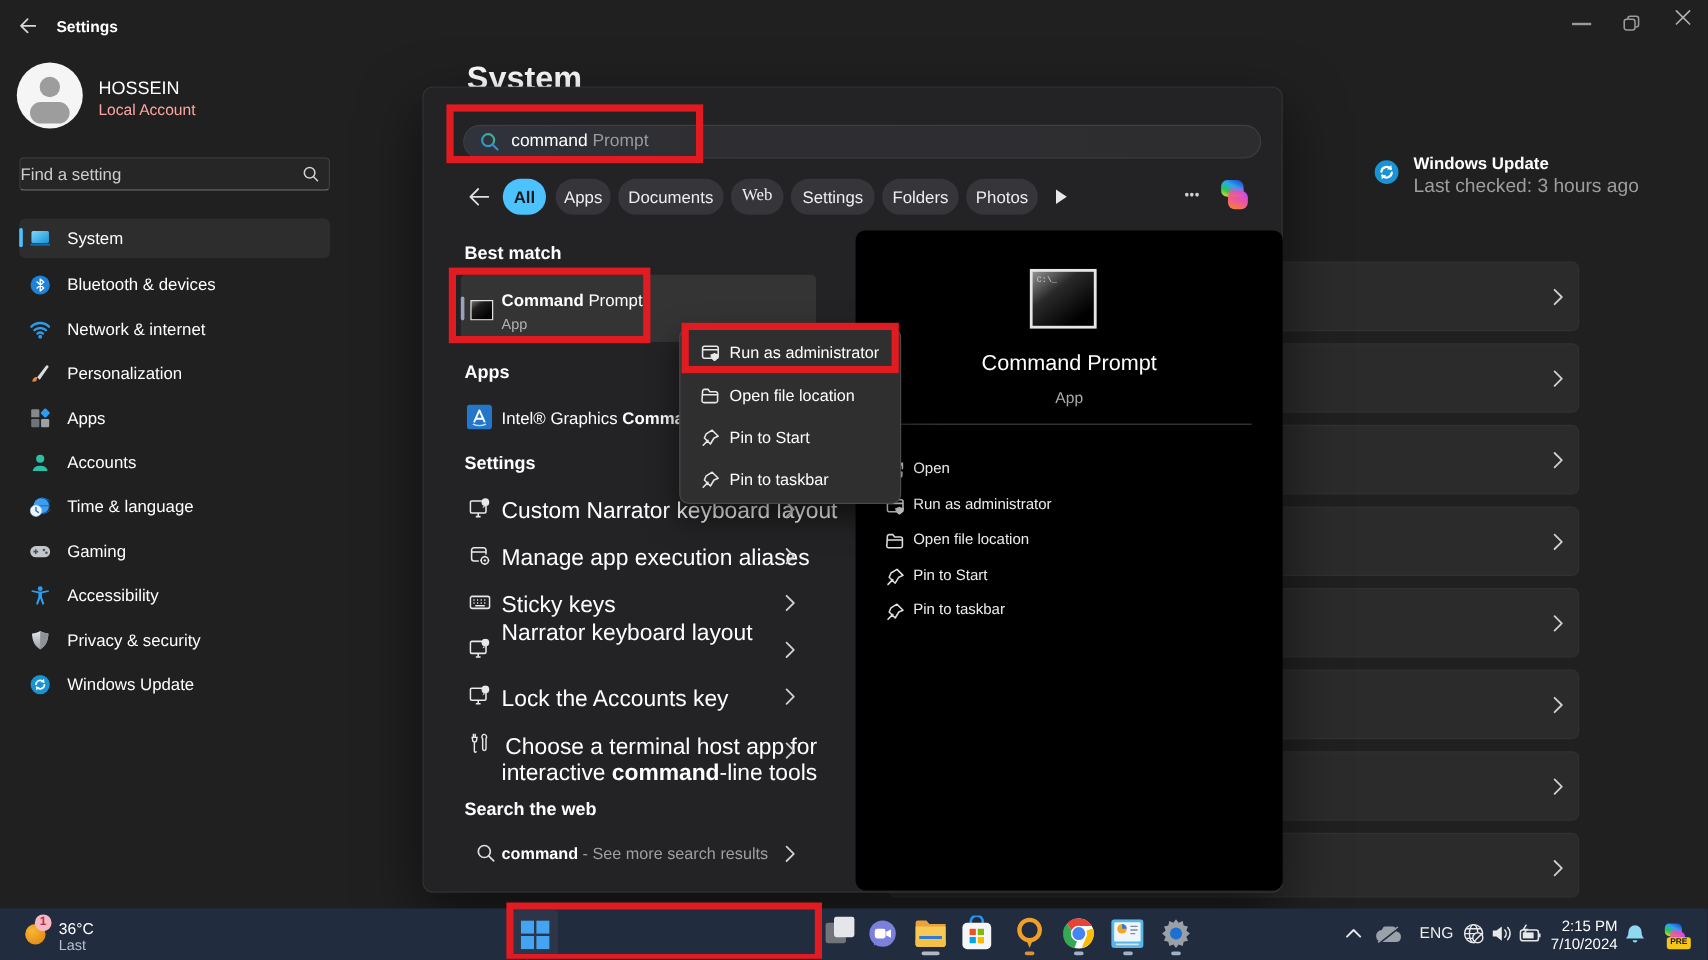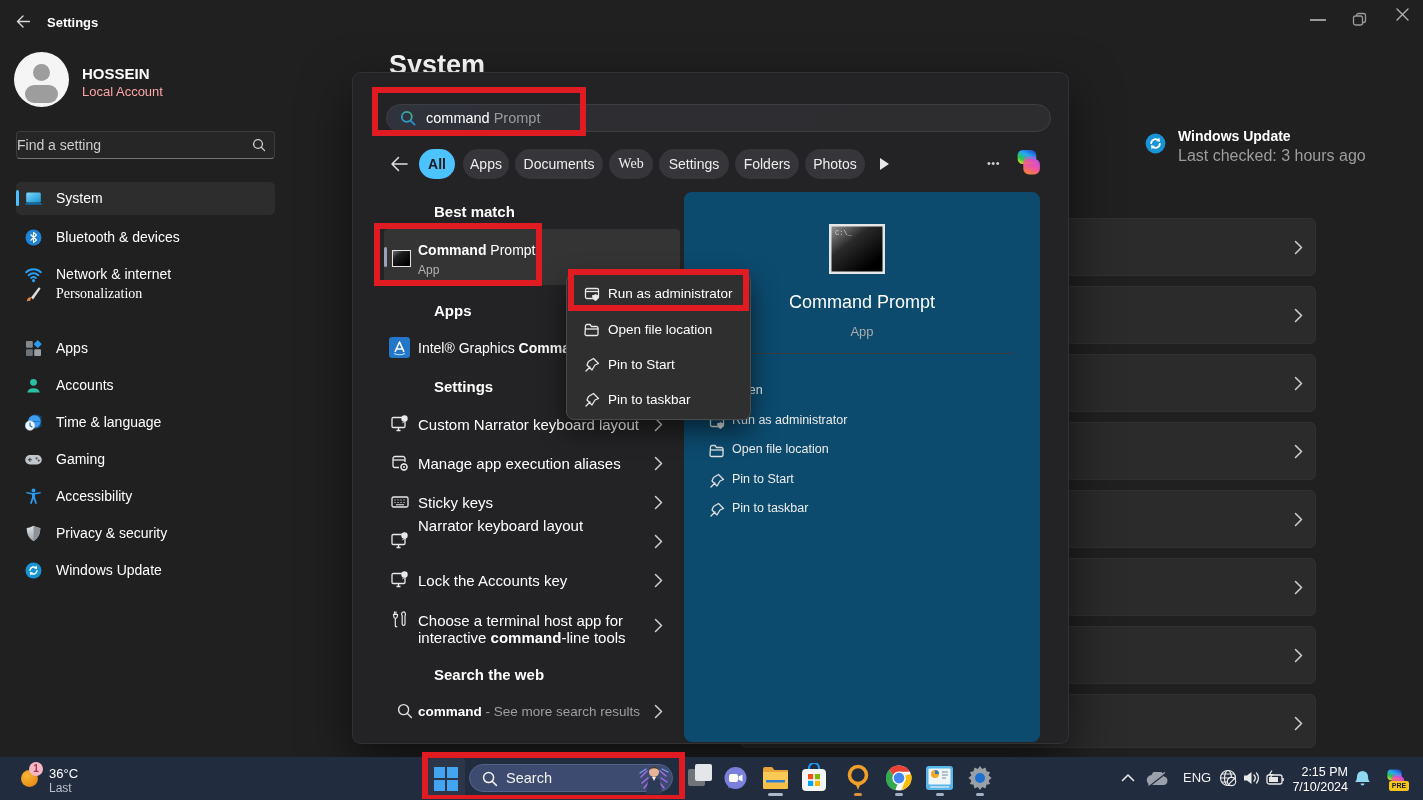--- a/index.html
+++ b/index.html
@@ -8,22 +8,22 @@
   .a { position:absolute; }
   .redbox { position:absolute; border:6px solid #e11b22; z-index:90; }
   .card { position:absolute; left:740px; width:576px; height:58px; background:#2b2b2b;
     border:1px solid #313131; border-radius:6px; }
   .chev { position:absolute; left:553px; top:21px; }
   .navrow { position:absolute; left:16px; width:259px; height:33px; border-radius:5px; }
   .navlab { position:absolute; left:40px; top:8px; font-size:14px; color:#fff; white-space:nowrap; }
   .navico { position:absolute; left:9px; top:8px; width:17px; height:17px; }
   .pill { position:absolute; top:76px; height:30px; border-radius:15px; background:#35353a;
     color:#eee; font-size:14px; text-align:center; line-height:30px; }
-  .ovhead { position:absolute; left:34px; font-size:15px; font-weight:bold; color:#fff;margin-left:47px; }
-  .srow-t { position:absolute; left:65px; font-size:15px; color:#fff; white-space:nowrap; }
+  .ovhead { position:absolute; left:34px; font-size:15px; font-weight:bold; color:#fff; }
+  .srow-t { position:absolute; left:65px; font-size:19px; color:#fff; white-space:nowrap;text-align:right; }
   .srow-i { position:absolute; left:38px; width:18px; height:18px; }
   .srow-c { position:absolute; left:301px; }
   .mitem { position:absolute; left:17px; font-size:13.5px; color:#fff; white-space:nowrap; }
   .ritem { position:absolute; left:48px; font-size:12.5px; color:#ededed; white-space:nowrap; }
 </style>
 </head>
 <body>
 
 <svg class="a" style="left:16px;top:15px;" width="14" height="13" viewBox="0 0 14 13">
   <path d="M7 1 L1.5 6.5 L7 12 M1.5 6.5 H13.5" stroke="#d8d8d8" stroke-width="1.4" fill="none" stroke-linecap="round" stroke-linejoin="round"></path>
@@ -35,21 +35,21 @@
   <path d="M4.5 4 V3.5 a2 2 0 0 1 2-2 h5 a2 2 0 0 1 2 2 v5 a2 2 0 0 1 -2 2 H11" fill="none" stroke="#9a9a9a" stroke-width="1.3"></path>
 </svg>
 <svg class="a" style="left:1395px;top:7px;" width="15" height="15" viewBox="0 0 15 15">
   <path d="M2 2 L13 13 M13 2 L2 13" stroke="#b0b0b0" stroke-width="1.4" stroke-linecap="round"></path>
 </svg>
 
 <div class="a" style="left:14px;top:52px;width:55px;height:55px;border-radius:50%;background:#f5f5f5;overflow:hidden;">
   <div class="a" style="left:19px;top:12px;width:17px;height:17px;border-radius:50%;background:#9d9d9d;"></div>
   <div class="a" style="left:11px;top:33px;width:33px;height:18px;border-radius:9px;background:#9d9d9d;"></div>
 </div>
-<div class="a" style="left:82px;top:65px;font-size:15px;font-weight:bold;">HOSSEIN</div>
+<div class="a" style="left:82px;top:65px;font-size:15px;font-weight:normal;">HOSSEIN</div>
 <div class="a" style="left:82px;top:84px;font-size:13px;color:#fca5a5;">Local Account</div>
 <div class="a" style="left:16px;top:131px;width:259px;height:28px;background:#262626;border:1px solid #3d3d3d;border-bottom-color:#757575;border-radius:4px;">
   <div class="a" style="left:0;top:5px;font-size:14px;color:#cdcdcd;">Find a setting</div>
   <svg class="a" style="left:235px;top:6px;" width="14" height="14" viewBox="0 0 14 14">
     <circle cx="6" cy="6" r="4.4" fill="none" stroke="#d0d0d0" stroke-width="1.3"></circle>
     <path d="M9.3 9.3 L12.6 12.6" stroke="#d0d0d0" stroke-width="1.3" stroke-linecap="round"></path>
   </svg>
 </div>
 
 <div class="navrow" style="top:182px;background:#2d2d2d;">
@@ -75,21 +75,21 @@
 </div>
 <div class="navrow" style="top:258px;">
   <svg class="navico" viewBox="0 0 17 17">
     <path d="M1.2 6.2 a10.4 10.4 0 0 1 14.6 0" stroke="#2b9df0" stroke-width="2" fill="none" stroke-linecap="round"></path>
     <path d="M3.7 9.2 a7 7 0 0 1 9.6 0" stroke="#2b9df0" stroke-width="2" fill="none" stroke-linecap="round"></path>
     <path d="M6.2 12 a3.6 3.6 0 0 1 4.6 0" stroke="#2b9df0" stroke-width="2" fill="none" stroke-linecap="round"></path>
     <circle cx="8.5" cy="14.6" r="1.6" fill="#2b9df0"></circle>
     </svg>
   <div class="navlab">Network &amp; internet</div>
 </div>
-<div class="navrow" style="top:278px;font-family:Liberation Serif, serif;">
+<div class="navrow" style="top:295px;">
   <svg class="navico" viewBox="0 0 17 17">
     <path d="M1.8 15.2 C2.2 12.2 4 10.8 6.2 11.4 L5.2 14.8 Z" fill="#e8883c"></path>
     <path d="M6 11.4 L13.2 1.9 C14.1 0.8 15.9 1.9 15.3 3 L8.1 13.4 Z" fill="#dcdcdc"></path>
     </svg>
   <div class="navlab">Personalization</div>
 </div>
 <div class="navrow" style="top:332px;">
   <svg class="navico" viewBox="0 0 17 17">
     <rect x="1" y="1" width="6.8" height="6.8" rx="1" fill="#84898e"></rect>
     <rect x="1" y="9.2" width="6.8" height="6.8" rx="1" fill="#6e7377"></rect>
@@ -353,21 +353,21 @@
   <div class="ovhead" style="top:593px;">Search the web</div>
   <svg class="a" style="left:44px;top:630px;" width="16" height="16" viewBox="0 0 16 16">
     <circle cx="6.6" cy="6.6" r="5" fill="none" stroke="#e0e0e0" stroke-width="1.4"></circle>
     <path d="M10.2 10.2 L14.4 14.4" stroke="#e0e0e0" stroke-width="1.4" stroke-linecap="round"></path>
   </svg>
   <div class="a" style="left:65px;top:631px;font-size:13.5px;"><b>command</b><span style="color:#9f9f9f;"> - See more search results</span></div>
   <svg class="a" style="left:301px;top:631px;" width="9" height="15" viewBox="0 0 9 15">
       <path d="M1.5 1.5 L7.5 7.5 L1.5 13.5" stroke="#d0d0d0" stroke-width="1.5" fill="none" stroke-linecap="round" stroke-linejoin="round"></path>
     </svg>
 
-  <div class="a" style="left:331px;top:119px;width:356px;height:550px;background:#0c4a6e;border-radius:8px;">
+  <div class="a" style="left:360px;top:119px;width:356px;height:550px;background:#000000;border-radius:8px;">
     <svg class="a" style="left:145px;top:32px;" width="56" height="50" viewBox="0 0 56 50">
       <defs>
           <linearGradient id="cmdb" x1="0" y1="0" x2="0.75" y2="0.85">
             <stop offset="0" stop-color="#9a9a9a"></stop>
             <stop offset="0.45" stop-color="#2a2a2a"></stop>
             <stop offset="1" stop-color="#000"></stop>
           </linearGradient>
         </defs>
       <rect x="1.25" y="1.25" width="53.5" height="47.5" fill="url(#cmdb)" stroke="#e6e6e6" stroke-width="2.5"></rect>
       <text x="6" y="11" font-size="7" fill="#cfcfcf" font-family="Liberation Mono, monospace">C:\_</text>
@@ -432,36 +432,20 @@
   <div class="a" style="left:49px;top:24px;font-size:12px;color:#b9c0cc;">Last</div>
 
   <div class="a" style="left:428px;top:1px;width:37px;height:41px;background:rgba(255,255,255,.05);border-radius:4px;"></div>
   <svg class="a" style="left:434px;top:10px;" width="24" height="24" viewBox="0 0 24 24">
     <rect x="0" y="0" width="11" height="11" fill="#43a5f1"></rect>
       <rect x="13" y="0" width="11" height="11" fill="#43a5f1"></rect>
     <rect x="0" y="13" width="11" height="11" fill="#43a5f1"></rect>
       <rect x="13" y="13" width="11" height="11" fill="#43a5f1"></rect>
   </svg>
 
-  <div class="a" style="left:469px;top:7px;width:204px;height:28px;border-radius:14px;background:#3d4b70;border:1px solid #53618c;">
-    <svg class="a" style="left:12px;top:6px;" width="16" height="16" viewBox="0 0 16 16">
-      <circle cx="6.6" cy="6.6" r="5" fill="none" stroke="#f0f0f0" stroke-width="1.5"></circle>
-      <path d="M10.2 10.2 L14.4 14.4" stroke="#f0f0f0" stroke-width="1.5" stroke-linecap="round"></path>
-    </svg>
-    <div class="a" style="left:36px;top:5px;font-size:14.5px;color:#f2f2f2;">Search</div>
-
-    <svg class="a" style="left:168px;top:-2px;" width="32" height="31" viewBox="0 0 32 31">
-      <path d="M3 14 L9 8 M4 20 L10 15 M28 13 L22 8 M29 19 L23 15 M6 25 L11 19 M26 25 L21 19" stroke="#a86df0" stroke-width="1.4" stroke-linecap="round"></path>
-      <path d="M2 10 L8 6 M30 9 L24 6" stroke="#7f9af5" stroke-width="1.2" stroke-linecap="round"></path>
-      <circle cx="16" cy="9" r="5" fill="#e5b49a"></circle>
-      <path d="M11 7 a5.5 5.5 0 0 1 10 0 l-1 -0.5 a8 8 0 0 0 -8 0 Z" fill="#4a3828"></path>
-      <path d="M8 31 L10 18 a7 7 0 0 1 12 0 L24 31 Z" fill="#2c3a55"></path>
-      <path d="M14 14 h4 l-2 4 Z" fill="#f0ece4"></path>
-    </svg>
-  </div>
 
   <div class="a" style="left:688px;top:12px;width:17px;height:17px;background:#70757b;border-radius:2px;"></div>
   <div class="a" style="left:695px;top:7px;width:17px;height:17px;background:#e4e6e9;border-radius:2px;"></div>
   <svg class="a" style="left:723px;top:9px;" width="25" height="25" viewBox="0 0 25 25">
     <circle cx="12.5" cy="12" r="11" fill="#7b80dd"></circle>
     <path d="M5 22 l2 -4 l4 2 Z" fill="#7b80dd"></path>
     <rect x="6" y="8" width="9" height="8" rx="2" fill="#fff"></rect>
     <path d="M15.5 10.5 l4 -2 v7 l-4 -2 Z" fill="#fff"></path>
   </svg>
   <svg class="a" style="left:762px;top:8px;" width="27" height="26" viewBox="0 0 27 26">

